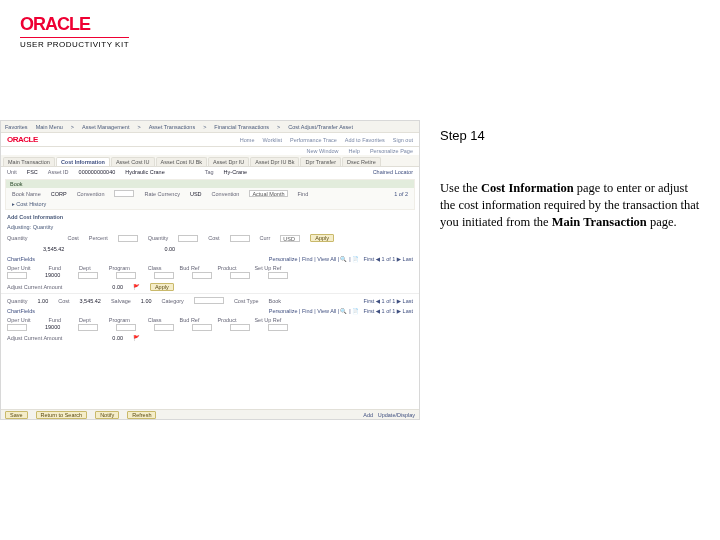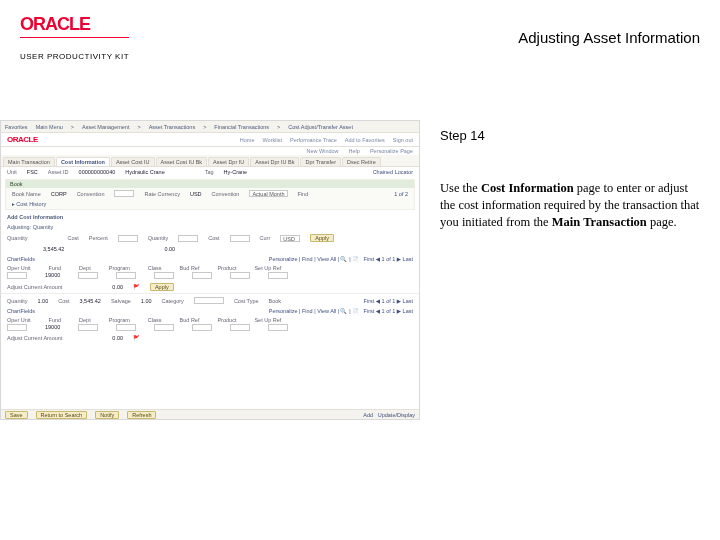--- a/index.html
+++ b/index.html
@@ -14,21 +14,21 @@
     position: relative;
   }
   
   .header {
     position: absolute;
     top: 14px; left: 20px; right: 20px;
     display: flex; justify-content: space-between; align-items: center;
   }
   .brand { display: flex; flex-direction: column; }
   .brand-logo { font-size: 18px; font-weight: bold; color: #e03; letter-spacing: -1px; }
-  .brand-sub  { font-size: 8px; letter-spacing: 0.5px; color: #000; border-top:1px solid #e03; padding-top:14px; margin-top:2px;}
+  .brand-sub  { font-size: 8px; letter-spacing: 0.5px; color: #000; border-top:1px solid #e03; padding-top:2px; margin-top:2px;}
   .doc-title  { font-size: 15px; }
 
   
   .step-col {
     position: absolute;
     top: 128px; right: 20px;
     width: 260px;
   }
   .step-label { font-size: 13px; margin-bottom: 37px; }
   .step-text  { font-size: 12.5px; line-height: 1.35; font-family: Liberation Serif, serif; }
@@ -83,21 +83,20 @@
   .ylw { background:#ffffa8; }
 </style>
 </head>
 <body>
 
 <div class="header">
   <div class="brand">
     <span class="brand-logo">ORACLE</span>
     <span class="brand-sub">USER PRODUCTIVITY KIT</span>
   </div>
-  <div class="doc-title">Adjusting Asset Information</div>
 </div>
 
 <div class="step-col">
   <div class="step-label">Step 14</div>
   <div class="step-text">
     <span>Use the </span><b>Cost Information</b><span> page to enter or adjust the cost information required by the transaction that you initiated from the </span><b>Main Transaction</b><span> page.</span>
   </div>
 </div>
 
 <div class="shot">

